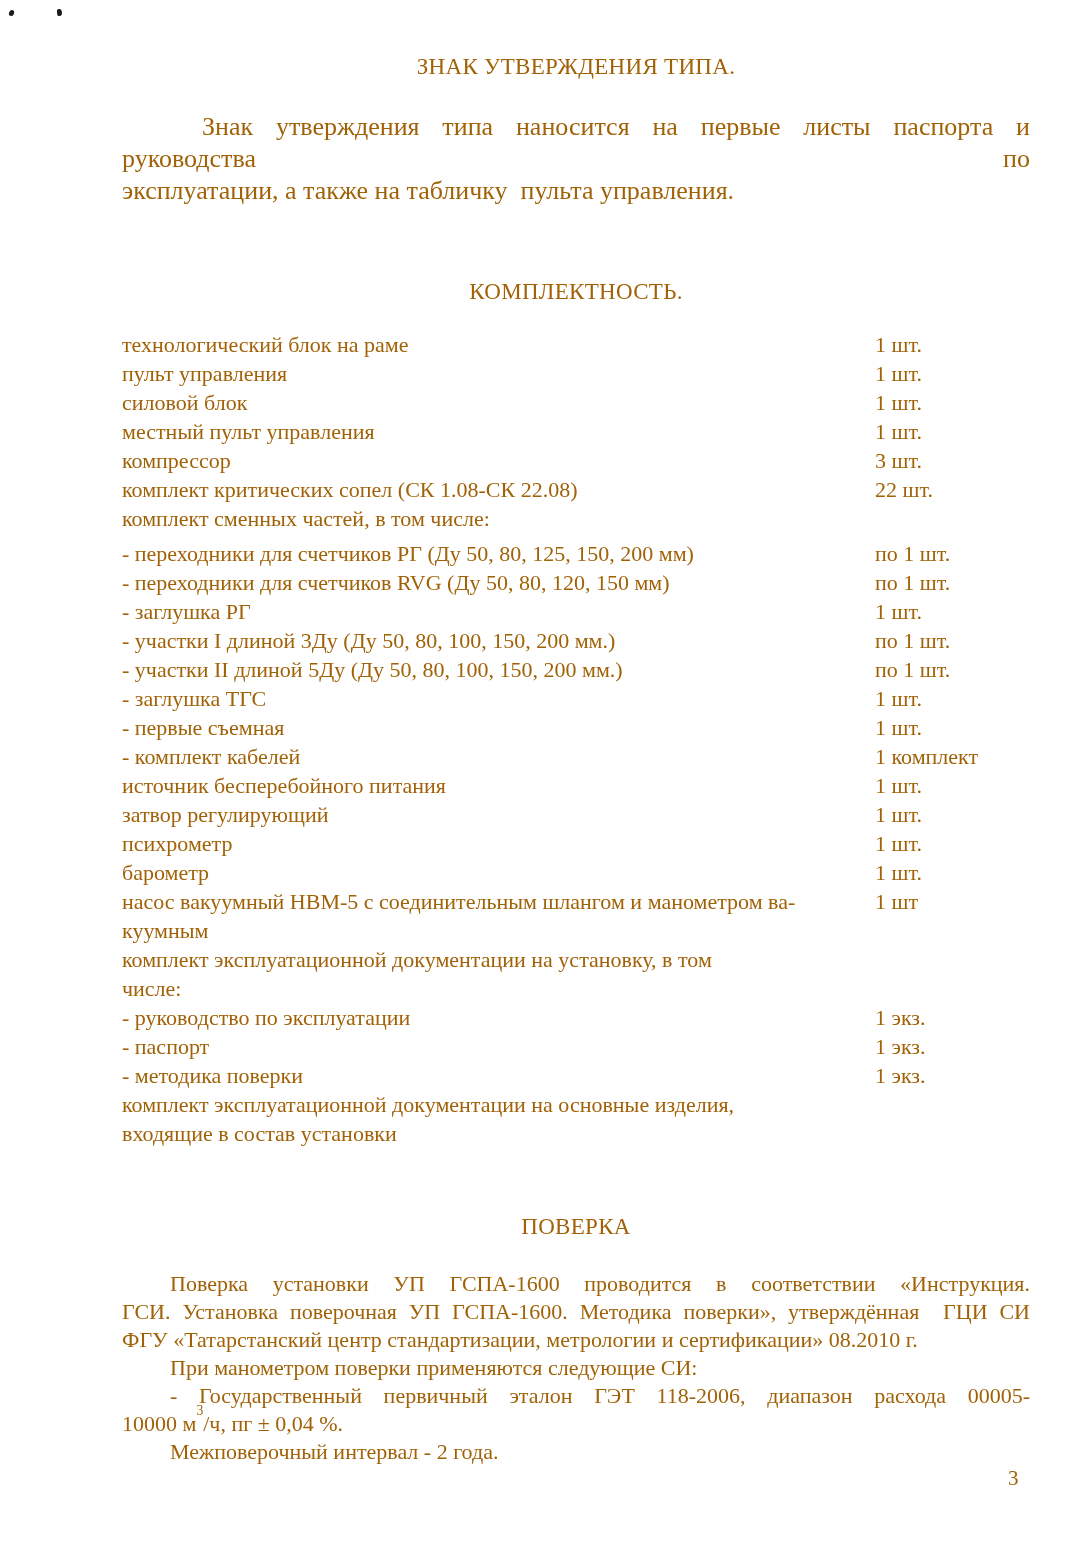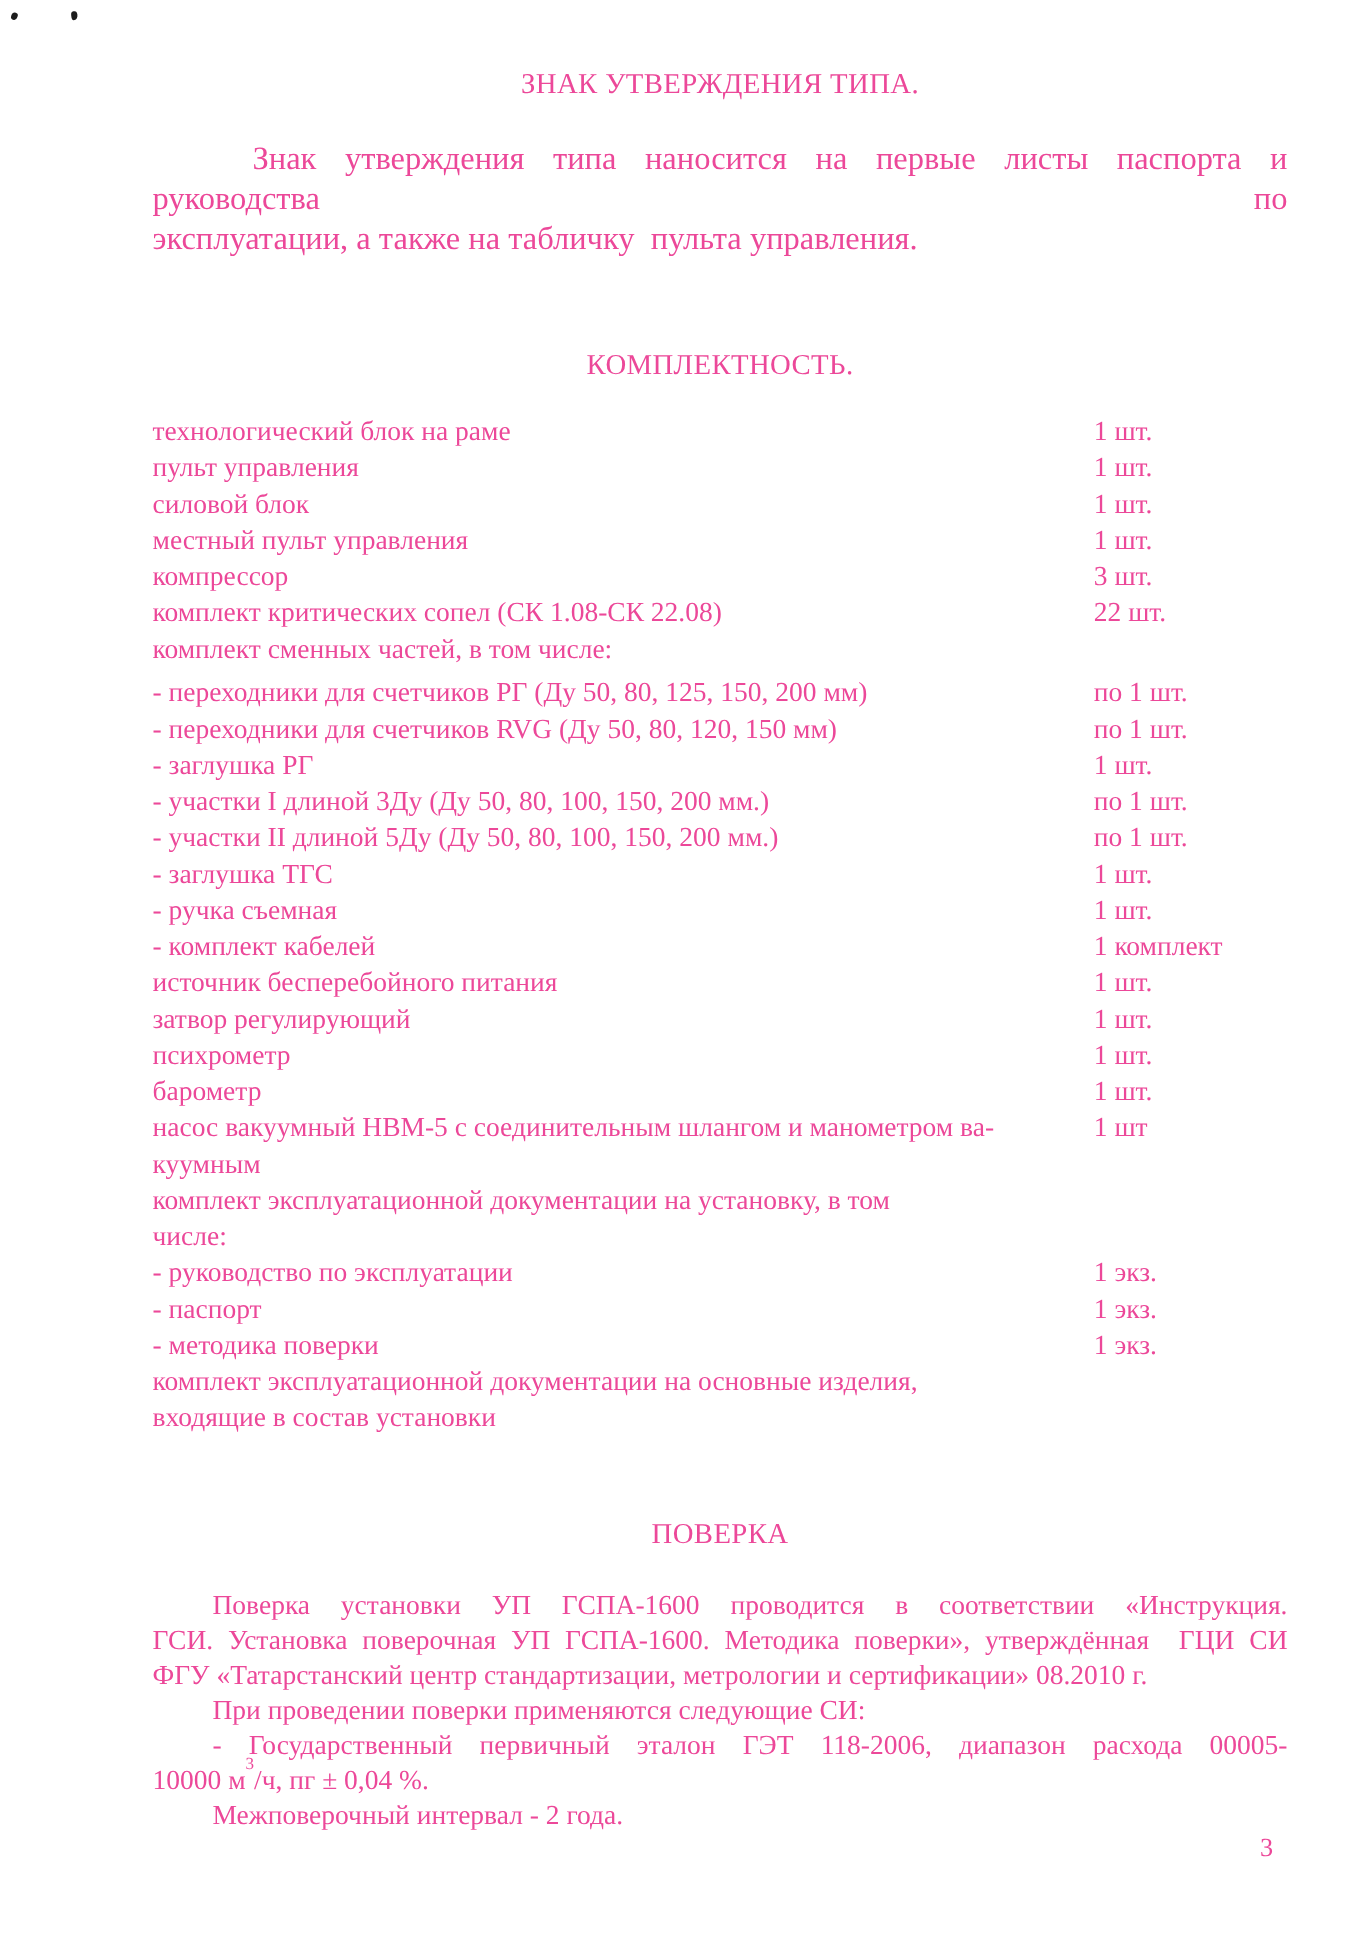--- a/index.html
+++ b/index.html
@@ -1,21 +1,21 @@
 <!DOCTYPE html>
 <html lang="ru"><head>
 <meta charset="utf-8">
 <style>
   html,body { margin:0; padding:0; background:#ffffff; }
   .page {
     position:relative;
     width:1092px; height:1560px;
     background:#ffffff;
     font-family:"Liberation Serif","DejaVu Serif",serif;
-    color:#ec4899;
+    color:#a16207;
     overflow:hidden;
   }
   .content { position:absolute; left:122px; top:0; width:908px; }
 
   .h1,.h2,.h3 {
     text-align:center;
     font-size:23px; line-height:26px;
     font-weight:400; letter-spacing:0.3px;
     white-space:pre-wrap;
   }
@@ -73,21 +73,21 @@
       <div class="krow"><span class="ktext">местный пульт управления</span><span class="kqty">1 шт.</span></div>
       <div class="krow"><span class="ktext">компрессор</span><span class="kqty">3 шт.</span></div>
       <div class="krow"><span class="ktext">комплект критических сопел (СК 1.08-СК 22.08)</span><span class="kqty">22 шт.</span></div>
       <div class="krow"><span class="ktext">комплект сменных частей, в том числе:</span><span class="kqty"></span></div>
       <div class="krow gap"><span class="ktext">- переходники для счетчиков РГ (Ду 50, 80, 125, 150, 200 мм)</span><span class="kqty">по 1 шт.</span></div>
       <div class="krow"><span class="ktext">- переходники для счетчиков RVG (Ду 50, 80, 120, 150 мм)</span><span class="kqty">по 1 шт.</span></div>
       <div class="krow"><span class="ktext">- заглушка РГ</span><span class="kqty">1 шт.</span></div>
       <div class="krow"><span class="ktext">- участки I длиной 3Ду (Ду 50, 80, 100, 150, 200 мм.)</span><span class="kqty">по 1 шт.</span></div>
       <div class="krow"><span class="ktext">- участки II длиной 5Ду (Ду 50, 80, 100, 150, 200 мм.)</span><span class="kqty">по 1 шт.</span></div>
       <div class="krow"><span class="ktext">- заглушка ТГС</span><span class="kqty">1 шт.</span></div>
-      <div class="krow"><span class="ktext">- ручка съемная</span><span class="kqty">1 шт.</span></div>
+      <div class="krow"><span class="ktext">- первые съемная</span><span class="kqty">1 шт.</span></div>
       <div class="krow"><span class="ktext">- комплект кабелей</span><span class="kqty">1 комплект</span></div>
       <div class="krow"><span class="ktext">источник бесперебойного питания</span><span class="kqty">1 шт.</span></div>
       <div class="krow"><span class="ktext">затвор регулирующий</span><span class="kqty">1 шт.</span></div>
       <div class="krow"><span class="ktext">психрометр</span><span class="kqty">1 шт.</span></div>
       <div class="krow"><span class="ktext">барометр</span><span class="kqty">1 шт.</span></div>
       <div class="krow"><span class="ktext">насос вакуумный НВМ-5 с соединительным шлангом и манометром ва-</span><span class="kqty">1 шт</span></div>
       <div class="krow"><span class="ktext">куумным</span><span class="kqty"></span></div>
       <div class="krow"><span class="ktext">комплект эксплуатационной документации на установку, в том</span><span class="kqty"></span></div>
       <div class="krow"><span class="ktext">числе:</span><span class="kqty"></span></div>
       <div class="krow"><span class="ktext">- руководство по эксплуатации</span><span class="kqty">1 экз.</span></div>
@@ -96,21 +96,21 @@
       <div class="krow"><span class="ktext">комплект эксплуатационной документации на основные изделия,</span><span class="kqty"></span></div>
       <div class="krow"><span class="ktext">входящие в состав установки</span><span class="kqty"></span></div>
     </div>
 
     <div class="h3">ПОВЕРКА</div>
 
     <div class="pov">
       <div class="line indent2 justify">Поверка установки УП ГСПА-1600 проводится в соответствии «Инструкция.</div>
       <div class="line justify">ГСИ. Установка поверочная УП ГСПА-1600. Методика поверки», утверждённая  ГЦИ СИ</div>
       <div class="line">ФГУ «Татарстанский центр стандартизации, метрологии и сертификации» 08.2010 г.</div>
-      <div class="line indent2">При проведении поверки применяются следующие СИ:</div>
+      <div class="line indent2">При манометром поверки применяются следующие СИ:</div>
       <div class="line indent2 justify">- Государственный первичный эталон ГЭТ 118-2006, диапазон расхода 00005-</div>
       <div class="line"><span>10000 м</span><sup>3</sup><span>/ч, пг ± 0,04 %.</span></div>
       <div class="line indent2">Межповерочный интервал - 2 года.</div>
     </div>
 
   </div>
 
   <div class="pageno">3</div>
 </div>
 

